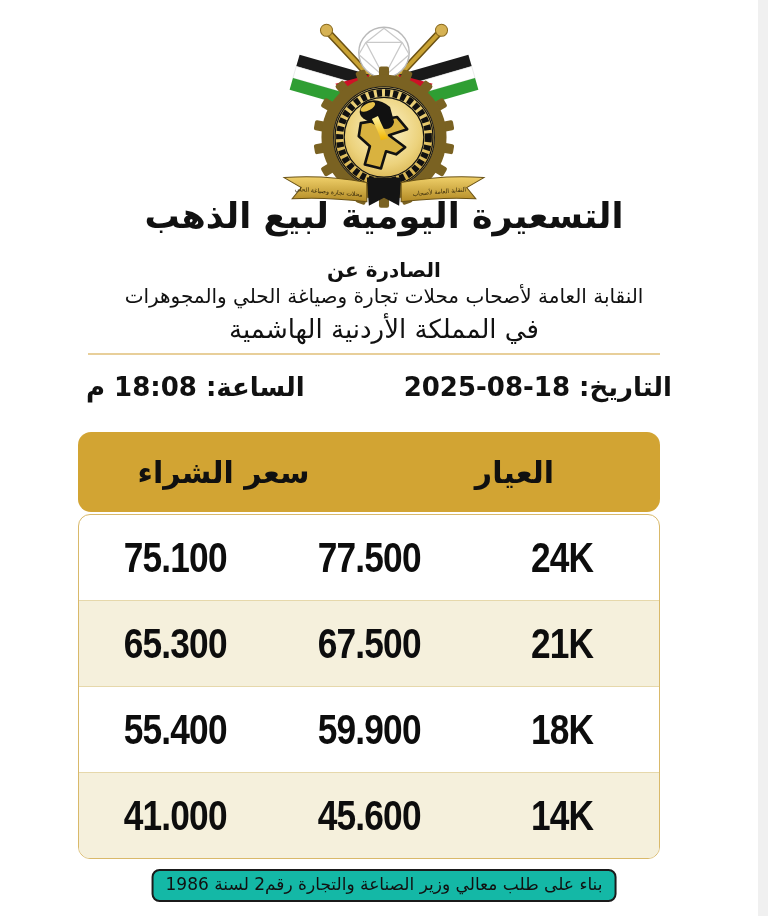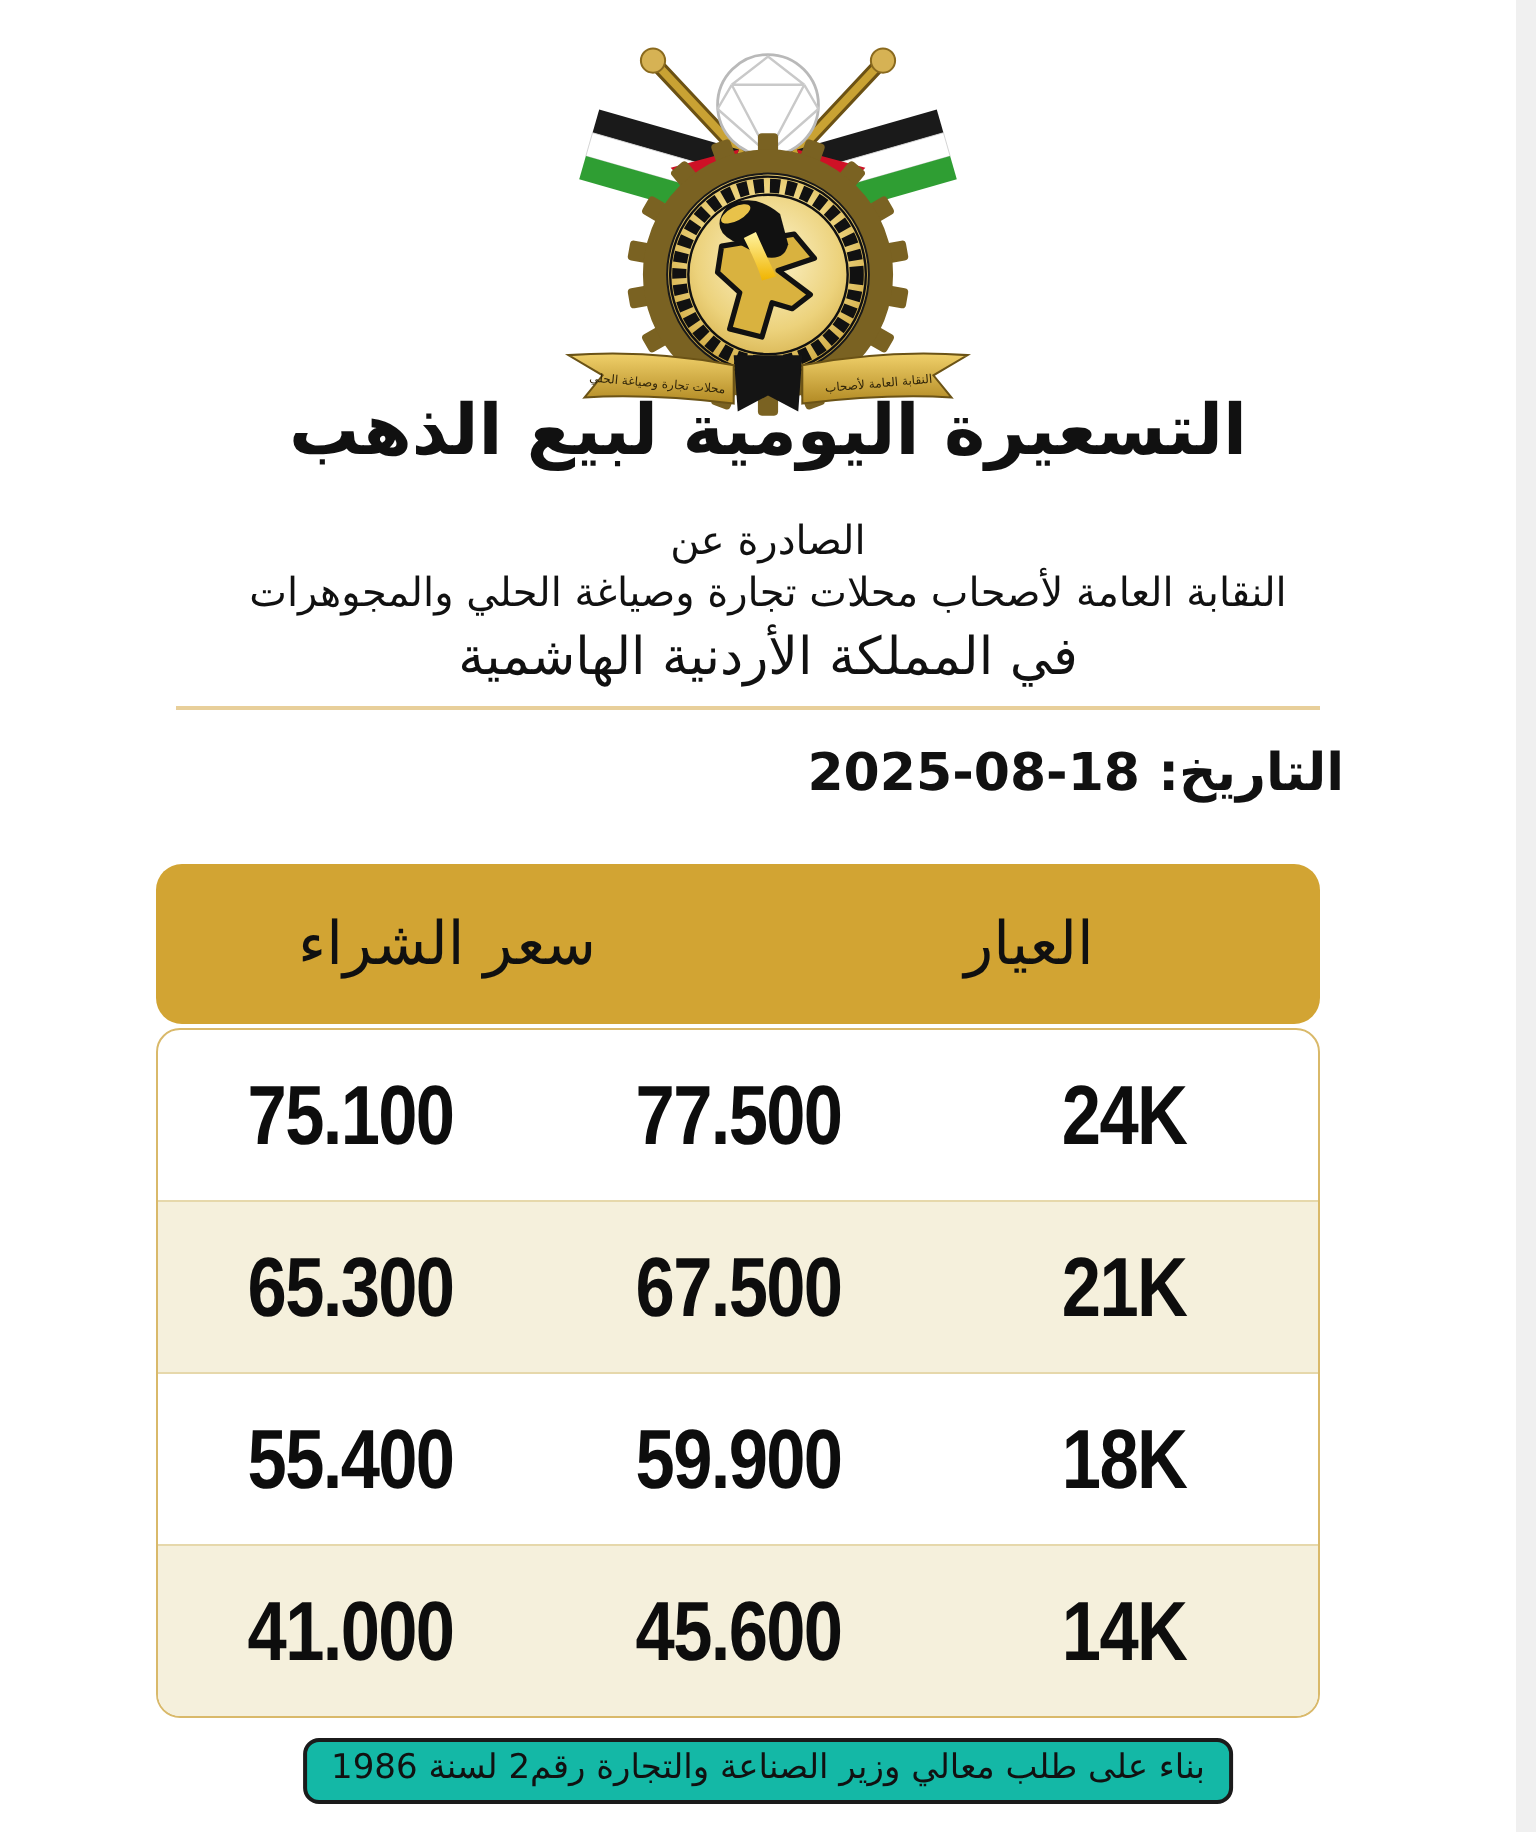--- a/index.html
+++ b/index.html
@@ -12,21 +12,21 @@
     background:#f0f0f0;
   }
   .logo-wrap { position:absolute; top:16px; left:50%; transform:translateX(-50%); }
 
   .title {
     position:absolute; top:196px; left:0; width:100%; text-align:center;
     font-size:35px; font-weight:bold; direction:rtl;
   }
   .issued {
     position:absolute; top:258px; left:0; width:100%; text-align:center;
-    font-size:20px; direction:rtl;
+    font-size:20px; direction:rtl;font-weight:bold;
   }
   .org {
     position:absolute; top:284px; left:0; width:100%; text-align:center;
     font-size:20px; direction:rtl;
   }
   .country {
     position:absolute; top:314px; left:0; width:100%; text-align:center;
     font-size:26px; direction:rtl;
   }
   .divider {
@@ -38,21 +38,21 @@
     display:flex; justify-content:space-between; direction:rtl;
     font-weight:bold; font-size:26px;
   }
 
   .gold-table { position:absolute; top:432px; left:78px; width:582px; direction:rtl; }
   .t-header {
     height:80px; background:#d2a433; border-radius:13px;
     display:flex; align-items:center;
   }
   .t-header .cell {
-    flex:1; text-align:center; font-weight:normal; font-size:30px; color:#101010;
+    flex:1; text-align:center; font-weight:bold; font-size:30px; color:#101010;
   }
   .t-body {
     margin-top:2px; border:1px solid #d9b96a; border-radius:12px;
     overflow:hidden; background:#fff;
   }
   .t-row { height:85px; display:flex; align-items:center; }
   .t-row.alt { background:#f5f0dc; }
   .t-row + .t-row { border-top:1px solid #e6d8ab; }
   .t-row .cell { flex:1; text-align:center; }
   .num {
@@ -171,20 +171,21 @@
   </div>
 
   <div class="title">التسعيرة اليومية لبيع الذهب</div>
   <div class="issued">الصادرة عن</div>
   <div class="org">النقابة العامة لأصحاب محلات تجارة وصياغة الحلي  والمجوهرات</div>
   <div class="country">في المملكة الأردنية الهاشمية</div>
   <div class="divider"></div>
 
   <div class="meta-row">
     <span>التاريخ: 18-08-2025</span>
+    <span>الساعة: 18:08 م</span>
   </div>
 
   <div class="gold-table">
     <div class="t-header">
       <div class="cell">العيار</div>
       <div class="cell">سعر الشراء</div>
     </div>
     <div class="t-body">
       <div class="t-row">
         <div class="cell"><span class="num">24K</span></div>

